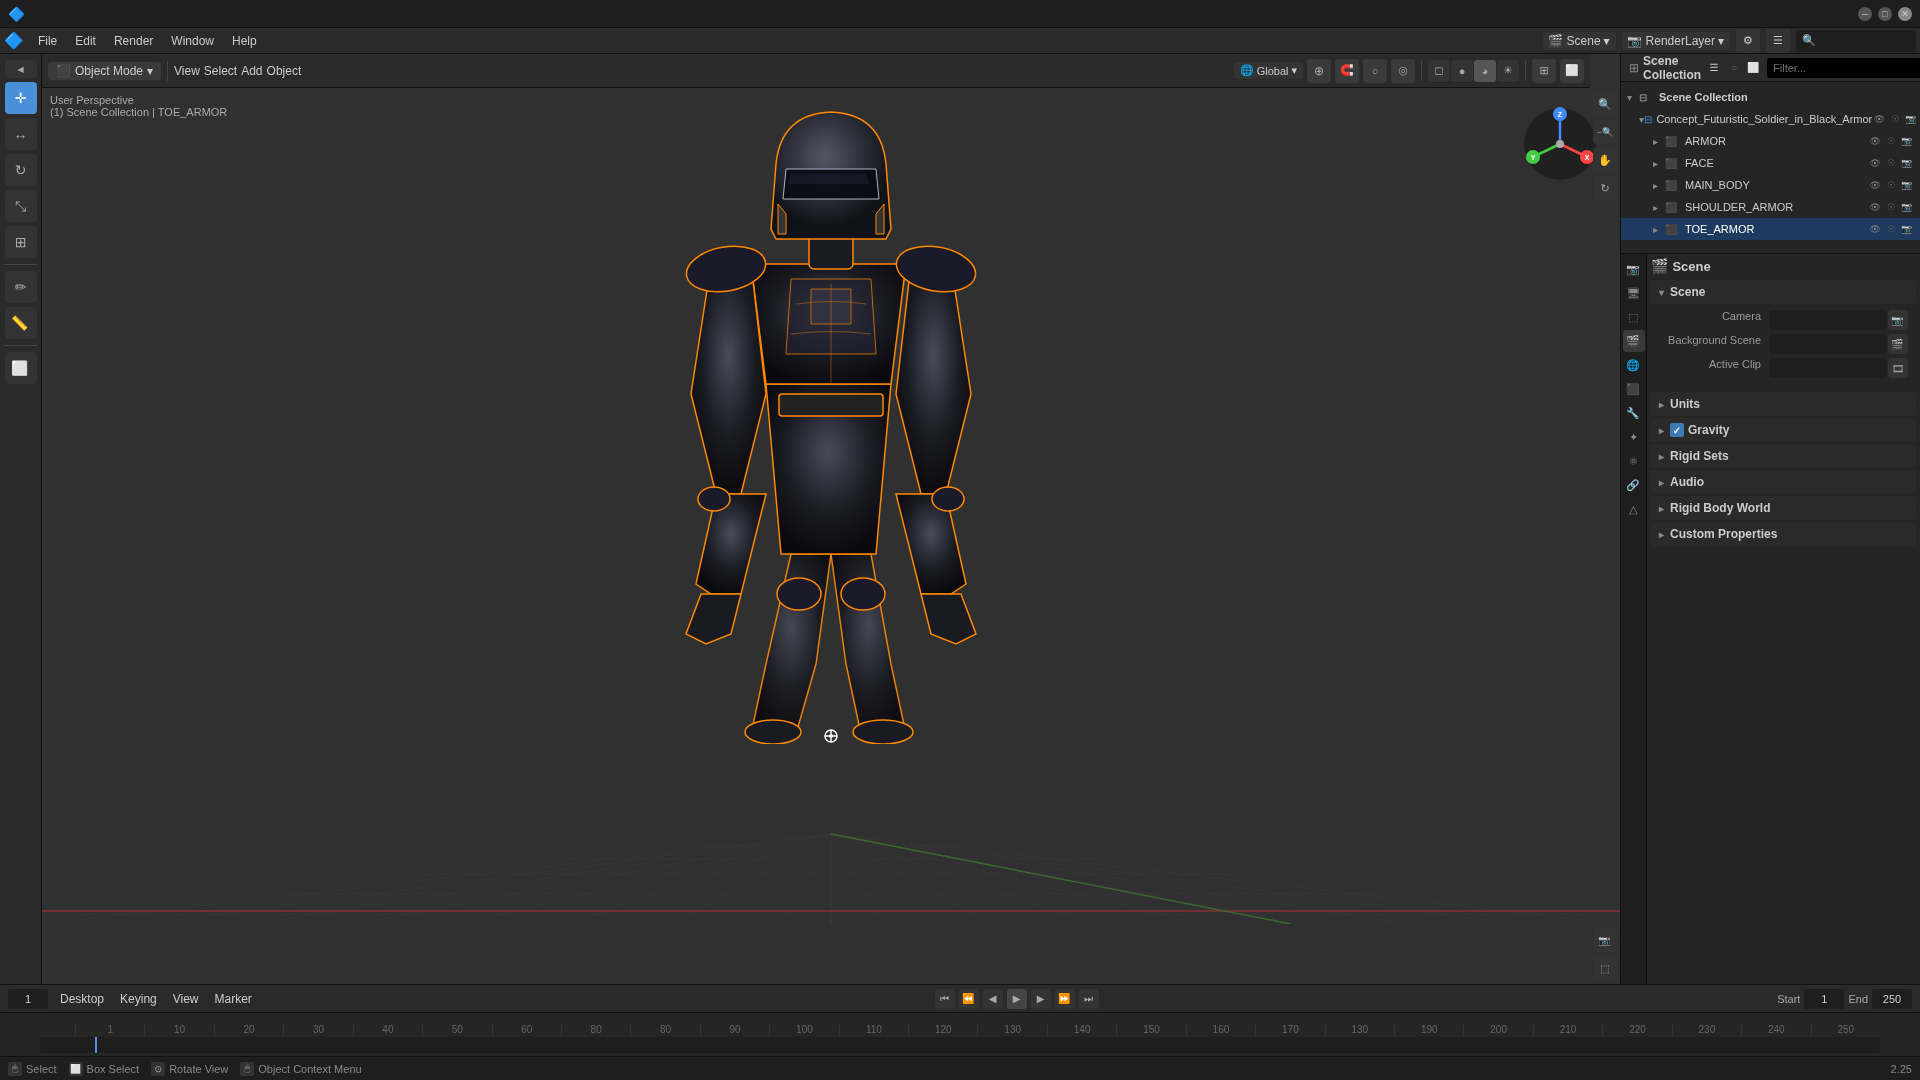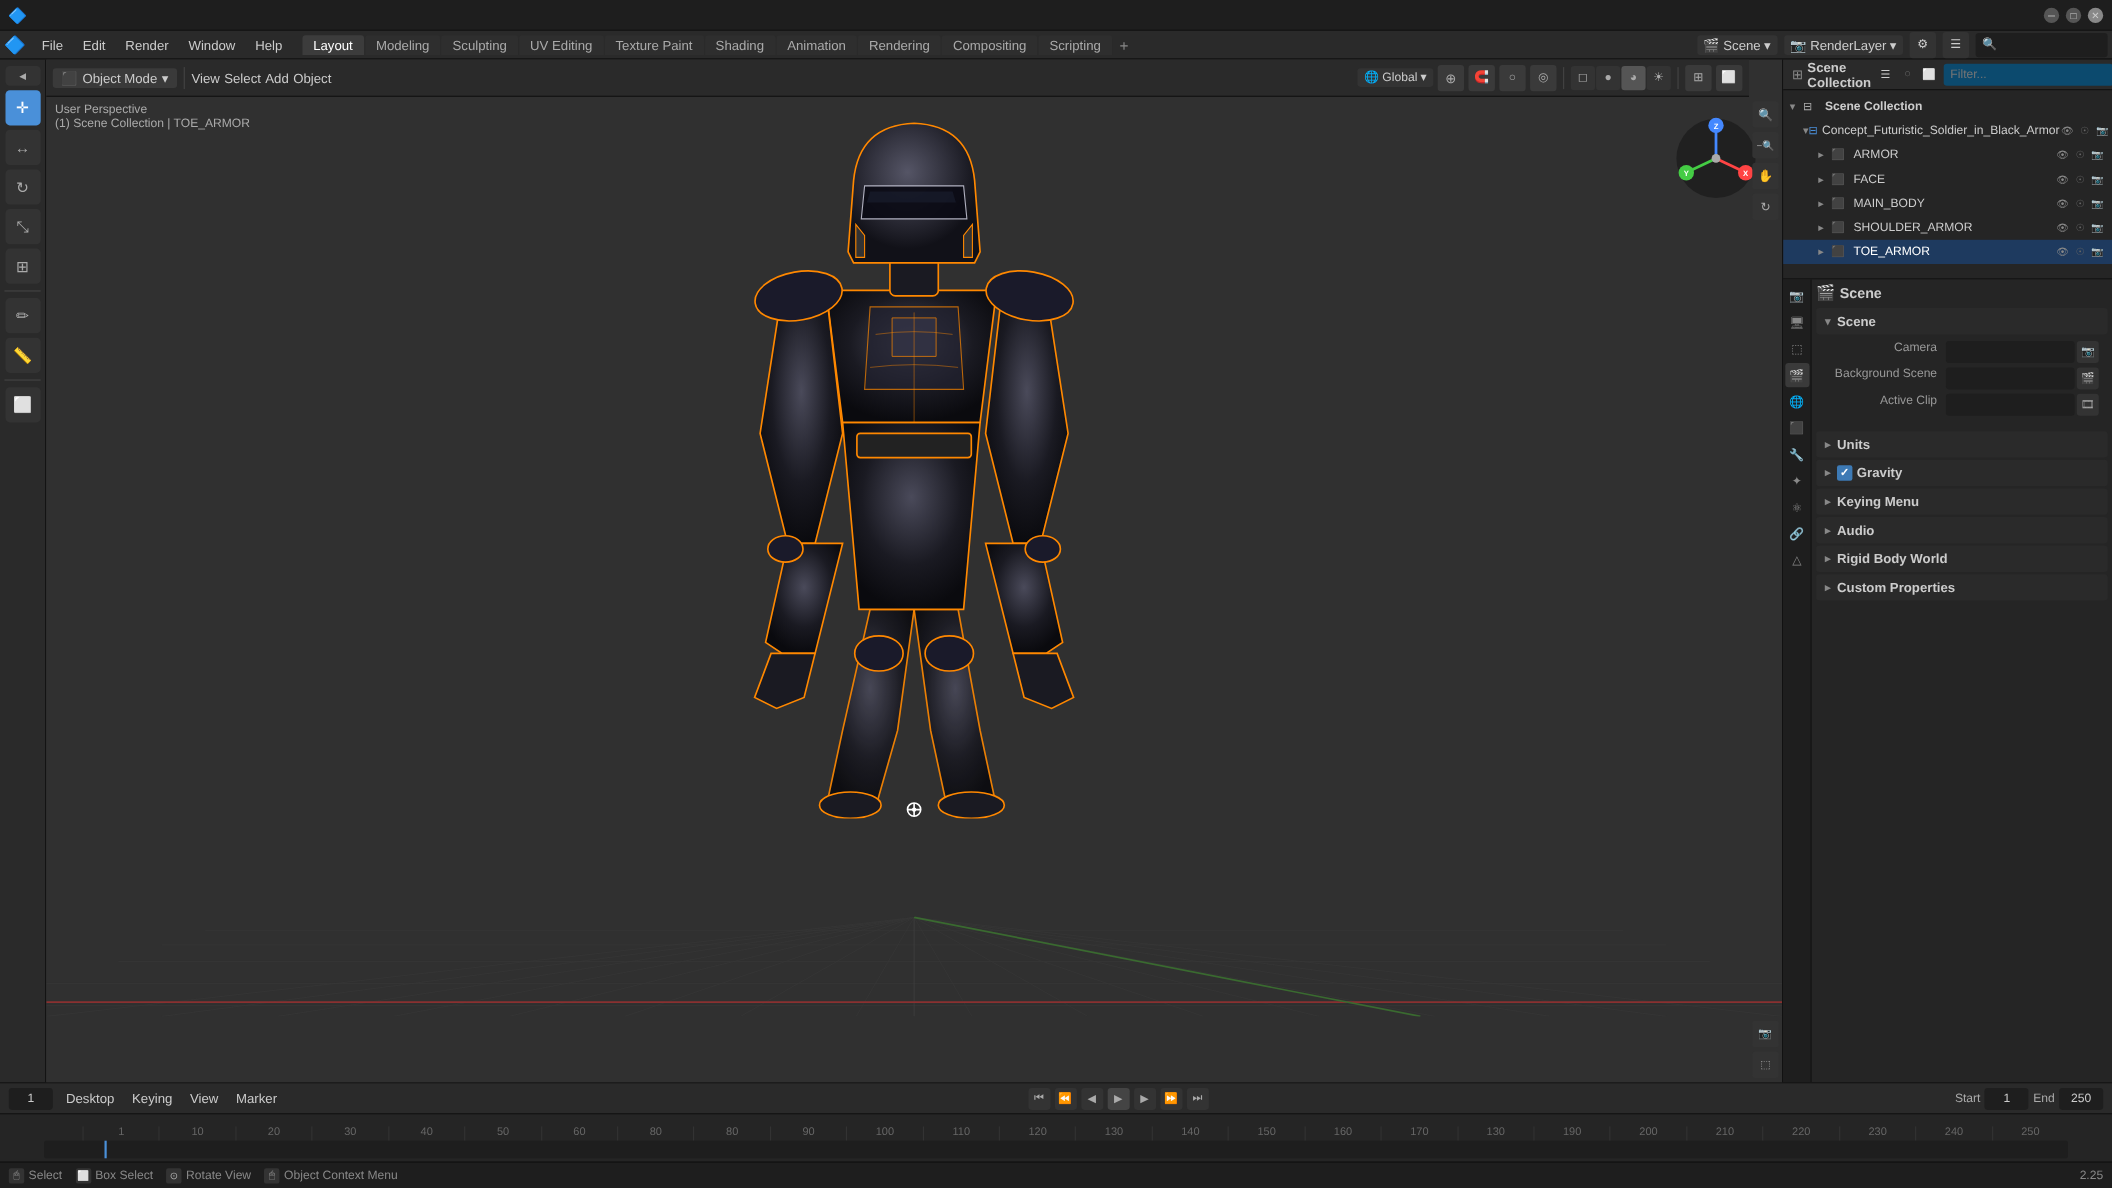--- a/index.html
+++ b/index.html
@@ -230,21 +230,21 @@
     #outliner-header {
       height: 28px;
       background: #2a2a2a;
       display: flex;
       align-items: center;
       padding: 0 8px;
       gap: 4px;
       border-bottom: 1px solid #111;
     }
     #outliner-search {
-      background: #0c4a6e;
+      background: #000000;
       border: none;
       border-radius: 3px;
       color: #ccc;
       font-size: 11px;
       padding: 2px 6px;
       flex: 1;
       height: 20px;
     }
     #outliner-content {
       padding: 4px 0;
@@ -539,33 +539,20 @@
   </div>
 </div>
 
 <div id="menu-bar">
   <span style="font-size:16px; margin-right:4px;">🔷</span>
   <div class="menu-item">File</div>
   <div class="menu-item">Edit</div>
   <div class="menu-item">Render</div>
   <div class="menu-item">Window</div>
   <div class="menu-item">Help</div>
-  <div class="workspace-tabs">
-    <div class="workspace-tab active">Layout</div>
-    <div class="workspace-tab">Modeling</div>
-    <div class="workspace-tab">Sculpting</div>
-    <div class="workspace-tab">UV Editing</div>
-    <div class="workspace-tab">Texture Paint</div>
-    <div class="workspace-tab">Shading</div>
-    <div class="workspace-tab">Animation</div>
-    <div class="workspace-tab">Rendering</div>
-    <div class="workspace-tab">Compositing</div>
-    <div class="workspace-tab">Scripting</div>
-    <div class="workspace-tab-add">+</div>
-  </div>
   <div style="margin-left:auto; display:flex; align-items:center; gap:6px;">
     <div style="display:flex;align-items:center;gap:3px;background:#333;border-radius:3px;padding:2px 6px;cursor:pointer;">
       <span>🎬</span>
       <span>Scene</span>
       <span>▾</span>
     </div>
     <div style="display:flex;align-items:center;gap:3px;background:#333;border-radius:3px;padding:2px 6px;cursor:pointer;">
       <span>📷</span>
       <span>RenderLayer</span>
       <span>▾</span>
@@ -936,21 +923,21 @@
         </div>
 
         <div class="props-section-header">
           <span class="props-section-arrow">▸</span>
           <div class="prop-check">✓</div>
           <span>Gravity</span>
         </div>
 
         <div class="props-section-header">
           <span class="props-section-arrow">▸</span>
-          <span>Keying Menu</span>
+          <span>Rigid Sets</span>
         </div>
 
         <div class="props-section-header">
           <span class="props-section-arrow">▸</span>
           <span>Audio</span>
         </div>
 
         <div class="props-section-header">
           <span class="props-section-arrow">▸</span>
           <span>Rigid Body World</span>

